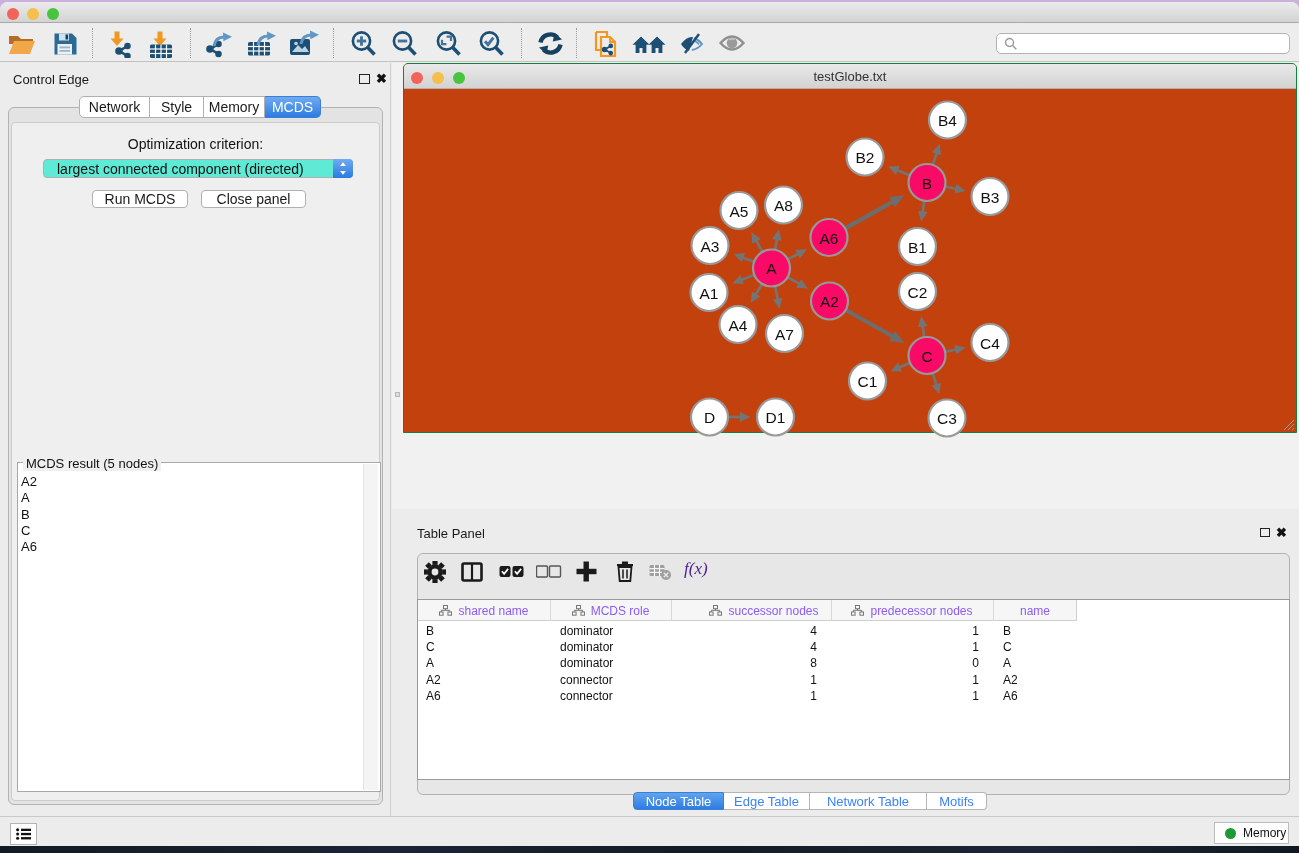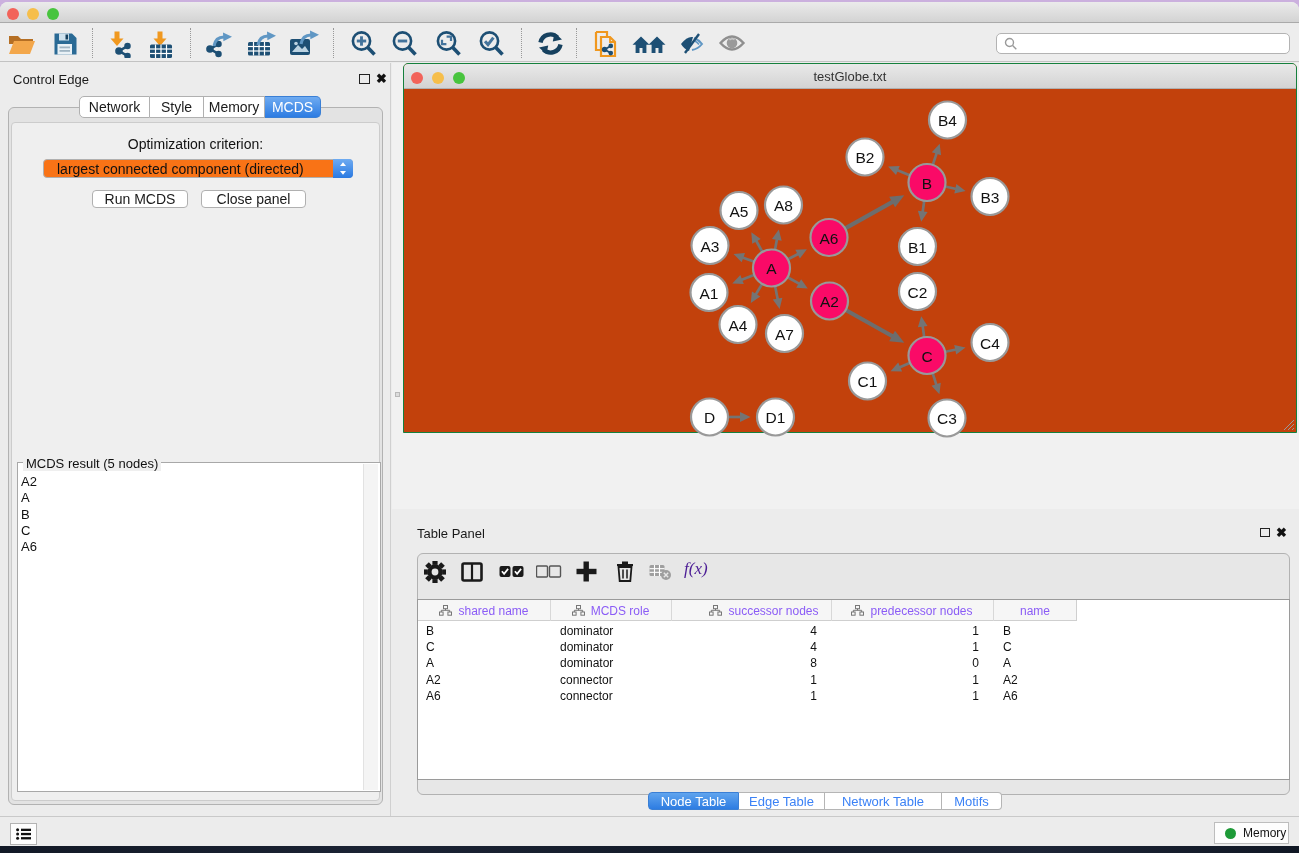--- a/index.html
+++ b/index.html
@@ -28,21 +28,21 @@
   background:#efefef; border:1px solid #cccccc; border-radius:4px; }
 .seg { position:absolute; display:flex; height:21.5px; font-size:14px; }
 .seg .s { background:#fff; border:1px solid #b0b0b0; border-left:none;
   color:#1a1a1a; display:flex; align-items:center; justify-content:center; }
 .seg .s:first-child { border-left:1px solid #b0b0b0; border-radius:5px 0 0 5px; }
 .seg .s:last-child { border-radius:0 5px 5px 0;text-align:right; }
 .seg .s.on { background:linear-gradient(#6fabf1,#2d7ce2); color:#fff; border-color:#3a7fd5; }
 .btn { position:absolute; background:#fff; border:1px solid #b0b0b0; border-radius:4px;
   font-size:14px; color:#1a1a1a; display:flex; align-items:center; justify-content:center; }
 #combo { position:absolute; left:43px; top:159px; width:310px; height:19px;
-  background:#f97316; border:1px solid #b0b0b0; border-radius:4px; font-size:14px; color:#111; }
+  background:#5eead4; border:1px solid #b0b0b0; border-radius:4px; font-size:14px; color:#111; }
 #combo .cap { position:absolute; right:-1px; top:-1px; width:20px; height:19px;
   background:linear-gradient(#6fabf1,#2a7ae2); border-radius:0 4px 4px 0; }
 #grp { position:absolute; left:17px; top:462px; width:364px; height:330px;
   border:1px solid #a8a8a8; background:#fff; }
 #grplabel { position:absolute; left:23px; top:456px; background:#efefef;
   padding:0 3px; font-size:13px; color:#111; }
 #grp .sb { position:absolute; right:2px; top:1px; width:15px; height:326px;
   background:#f4f4f4; border-left:1px solid #e2e2e2; }
 #grp ul { list-style:none; font-size:13px; color:#111; padding:11px 0 0 3px; }
 #grp li { height:16.3px; line-height:16.3px; }
@@ -62,21 +62,21 @@
 #tbl { position:absolute; left:417px; top:599px; width:873px; height:181px;
   background:#fff; border:1px solid #9a9a9a; }
 #tblhead { position:absolute; left:0; top:0; width:659px; height:21px;
   background:#f6f6f6; border-bottom:1px solid #cfcfcf; border-right:1px solid #cfcfcf;
   font-size:12px; color:#8b5cf6; }
 .hcell { position:absolute; top:0; height:21px; display:flex; align-items:center;
   justify-content:center; }
 .hsep { position:absolute; top:0; height:21px; border-left:1px solid #d8d8d8; }
 .cell { position:absolute; font-size:12px; color:#111; height:16.2px; line-height:16.2px; }
 .num { text-align:right; }
-#bottomtabs { position:absolute; left:648px; top:792px; display:flex; height:18px; font-size:13px; }
+#bottomtabs { position:absolute; left:633px; top:792px; display:flex; height:18px; font-size:13px; }
 #bottomtabs .s { background:#fff; border:1px solid #b5b5b5; border-left:none;
   display:flex; align-items:center; justify-content:center; color:#3b82f6; }
 #bottomtabs .s:first-child { border-left:1px solid #b5b5b5; border-radius:4px 0 0 4px; }
 #bottomtabs .s:last-child { border-radius:0 4px 4px 0; }
 #bottomtabs .s.on { background:linear-gradient(#60a4ee,#2d7ce2); color:#fff; border-color:#3a7fd5; }
 #statusbar { position:absolute; left:0; top:816px; width:1299px; height:30px;
   background:#ececec; border-top:1px solid #c9c9c9; }
 #memstat { position:absolute; left:1214px; top:822px; width:75px; height:22px;
   background:#fdfdfd; border:1px solid #bdbdbd; font-size:12px; color:#111;
   display:flex; align-items:center; }

